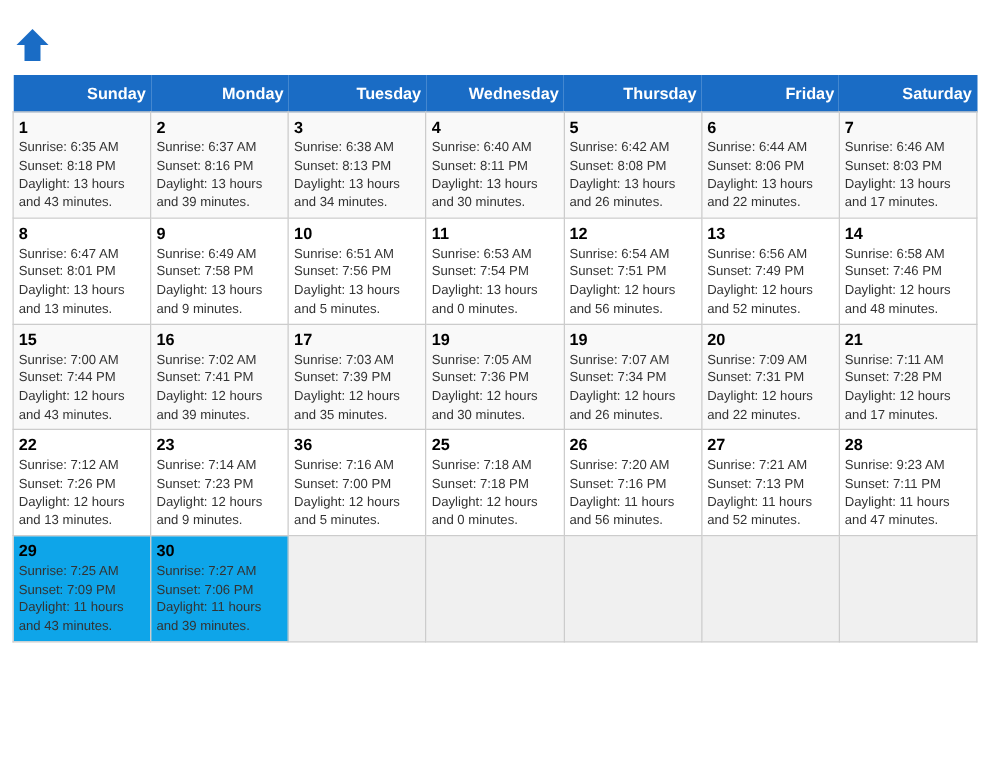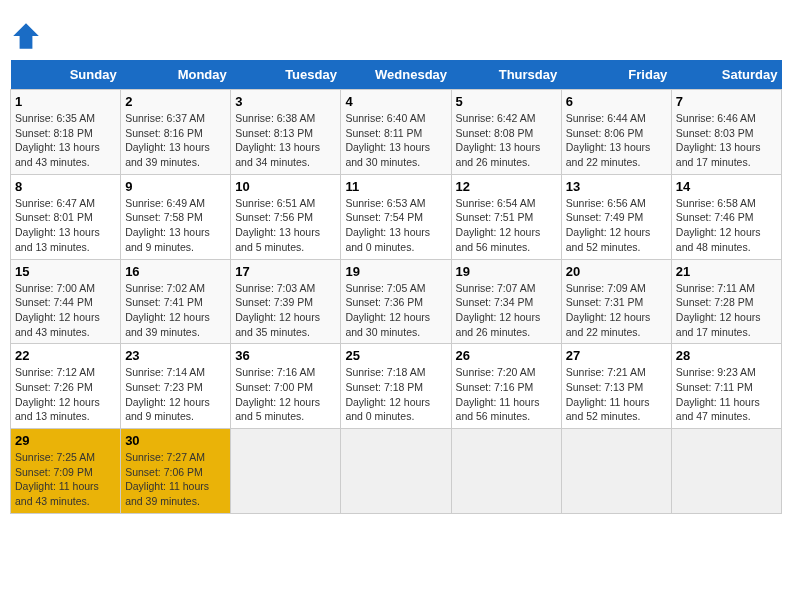--- a/index.html
+++ b/index.html
@@ -79,21 +79,21 @@
     }
     .day-info {
       font-size: 10.5px;
       color: #333;
       line-height: 1.4;
     }
     .empty-cell {
       background: #f0f0f0 !important;
     }
     tbody tr:last-child td {
-      background: #eab308;
+      background: #0ea5e9;
     }
   </style>
 </head>
 <body>
 
 <div class="header-section">
   <div class="logo">
     <svg class="logo-icon" viewBox="0 0 40 40" xmlns="http://www.w3.org/2000/svg">
       <polygon points="20,4 36,20 28,20 28,36 12,36 12,20 4,20" fill="#1a6cc5"></polygon>
     </svg>

